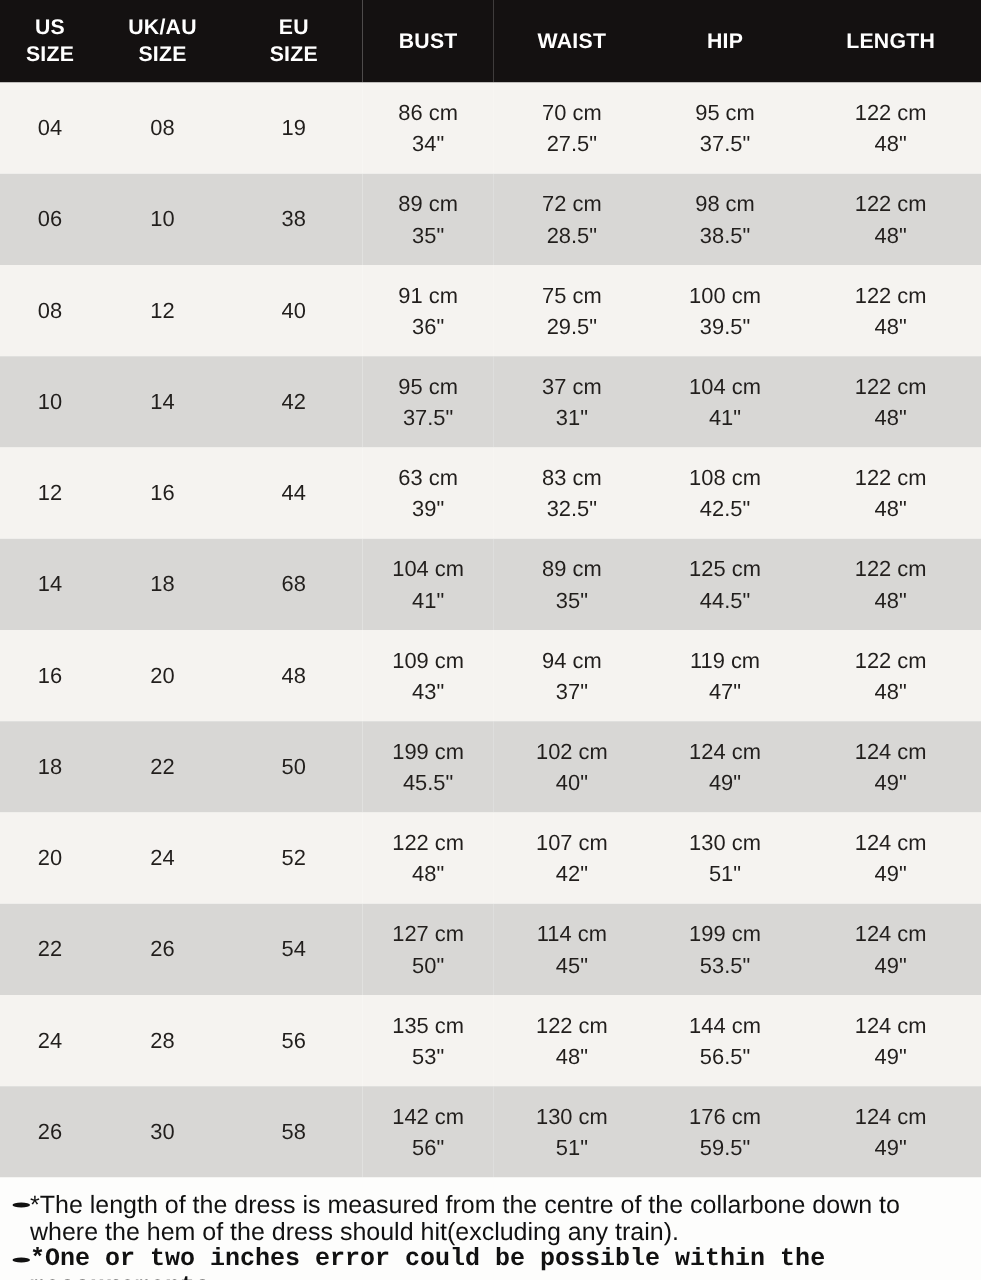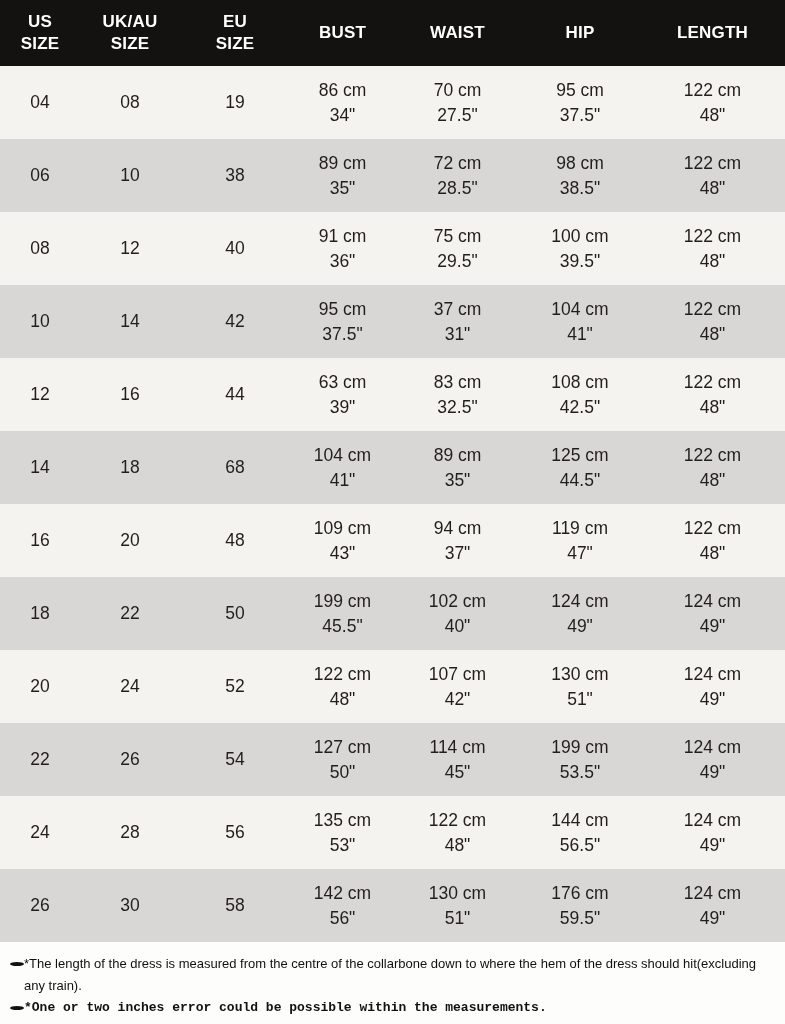--- a/index.html
+++ b/index.html
@@ -44,21 +44,21 @@
   tbody tr:nth-child(odd){background:var(--row-light);}
   tbody tr:nth-child(even){background:var(--row-dark);}
   .notes{
     background:var(--footer-bg);
     padding:11px 8px 0 8px;
     list-style:none;
   }
   .note{
     display:flex;
     align-items:flex-start;
-    font-size:13px;
+    font-size:20px;
     line-height:22px;
     color:var(--footer-text);
   }
   .note .bullet{
     flex:0 0 14px;
     margin-top:9px;
     margin-left:2px;
     width:4px;height:4px;
     border-radius:50%;
     background:var(--footer-text);

